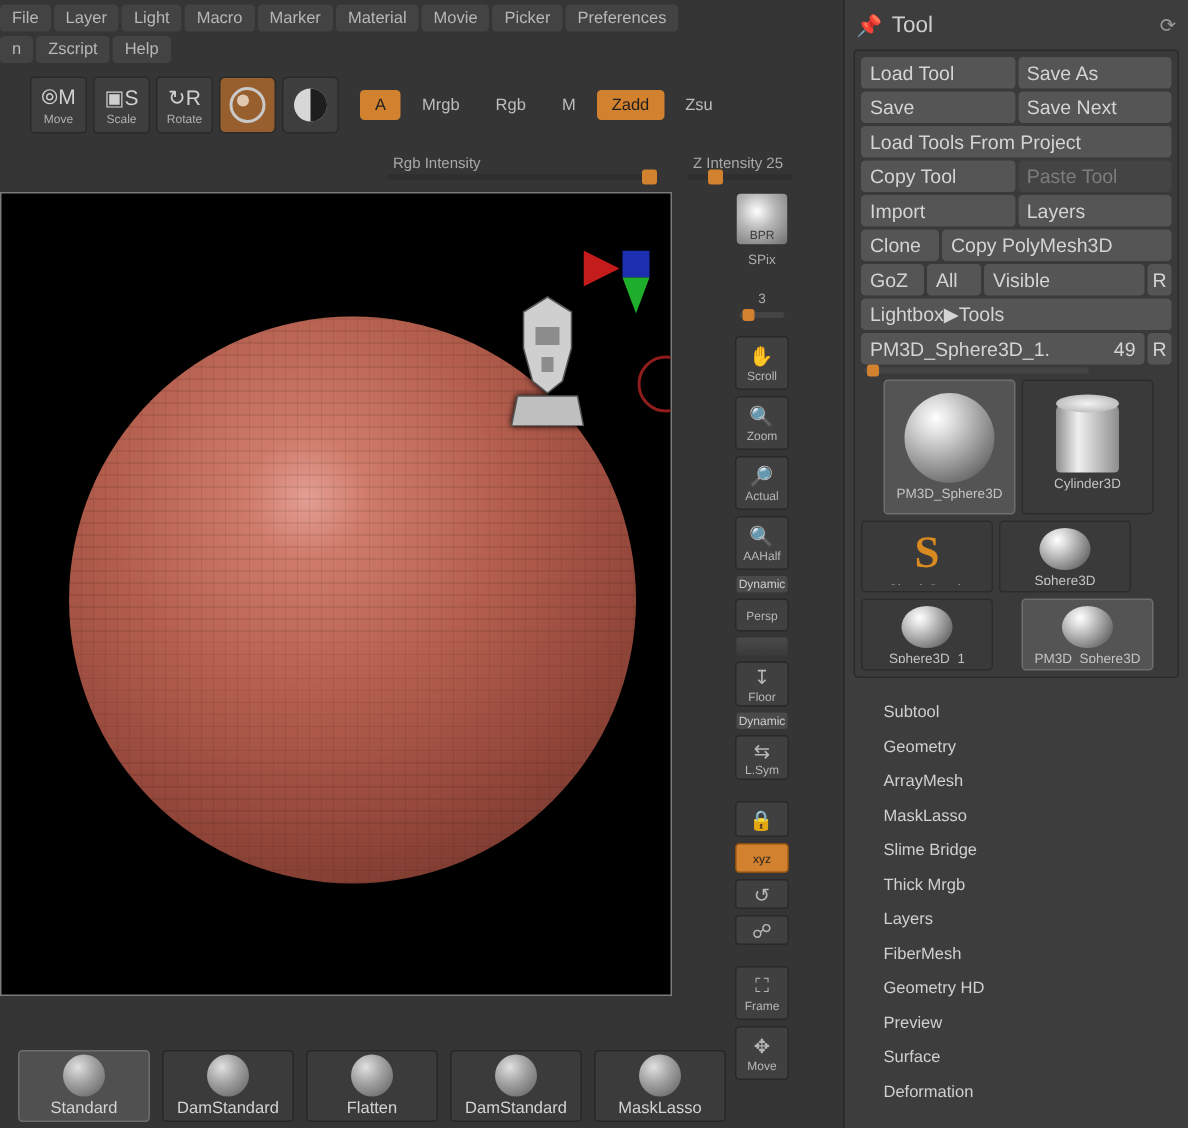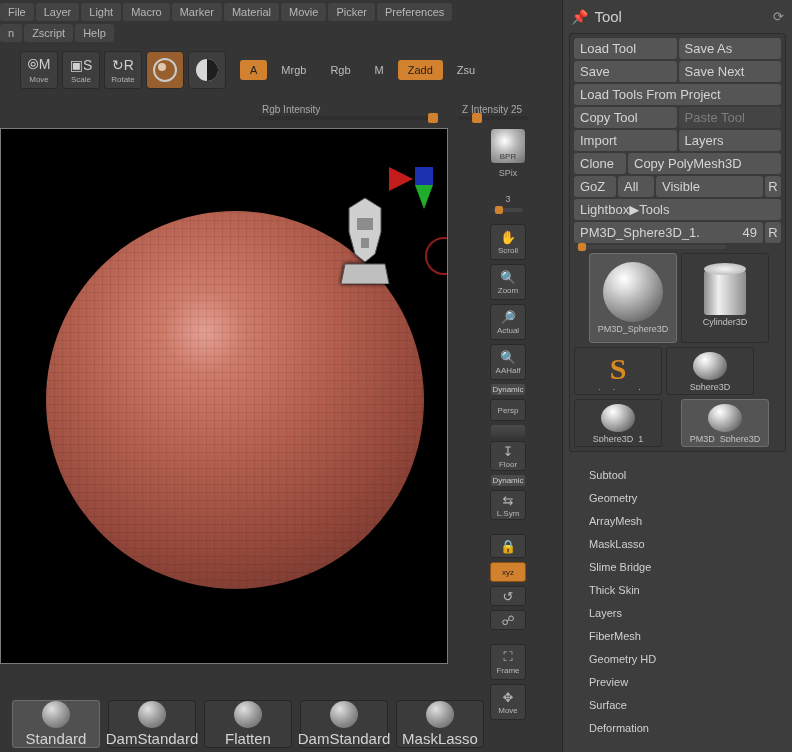--- a/index.html
+++ b/index.html
@@ -47,21 +47,21 @@
 .stub { width:30px; height:4px; background:#444; border-radius:2px; position:relative; }
 .stub::after { content:''; position:absolute; left:2px; top:-2px; width:8px; height:8px; background:#d2812f; border-radius:2px; }
 .tinytag { width:34px; text-align:center; font-size:8px; background:#4a4a4a; padding:1px 0; border-radius:2px; color:#ccc; }
 .tinytag2 { width:34px; height:12px; background:linear-gradient(#4a4a4a,#3a3a3a); border-radius:2px; }
 
 
 .brush-tray { position:absolute; left:12px; bottom:4px; display:flex; gap:8px; }
 .brush { width:88px; height:48px; background:#3b3b3b; border:1px solid #262626; border-radius:3px; display:flex; flex-direction:column; align-items:center; justify-content:center; gap:2px; cursor:pointer; }
 .brush.sel { background:#505050; border-color:#6d6d6d; }
 .brush .blob { width:28px; height:28px; border-radius:50%; background:radial-gradient(circle at 35% 30%,#e0e0e0,#9e9e9e 45%,#595959); }
-.brush .bl { font-size:15px; color:#d4d4d4; }
+.brush .bl { font-size:11px; color:#d4d4d4; }
 
 
 .tool-panel { position:absolute; right:0; top:0; width:230px; height:752px; background:#3d3d3d; border-left:1px solid #262626; padding:6px 6px; overflow:hidden; }
 .tp-head { display:flex; align-items:center; gap:6px; padding:2px 2px 8px 2px; }
 .tp-head .pin { font-size:14px; color:#9a9a9a; }
 .tp-head .ttl { font-size:15px; color:#cfcfcf; flex:1; }
 .tp-head .ref { font-size:13px; color:#9a9a9a; }
 .tp-box { background:#3a3a3a; border:1px solid #2b2b2b; border-radius:3px; padding:4px; }
 .btnrow { display:flex; gap:2px; margin-bottom:2px; }
 .pbtn { flex:1; padding:3px 6px; background:#555; border-radius:3px; color:#d4d4d4; font-size:13px; cursor:pointer; white-space:nowrap; text-align:left; }
@@ -336,21 +336,21 @@
         </div>
     </div>
   </div>
 
   <div class="sub-list">
     <div class="sub-item">Subtool</div>
     <div class="sub-item">Geometry</div>
     <div class="sub-item">ArrayMesh</div>
     <div class="sub-item">MaskLasso</div>
     <div class="sub-item">Slime Bridge</div>
-    <div class="sub-item">Thick Skin</div>
+    <div class="sub-item">Thick Mrgb</div>
     <div class="sub-item">Layers</div>
     <div class="sub-item">FiberMesh</div>
     <div class="sub-item">Geometry HD</div>
     <div class="sub-item">Preview</div>
     <div class="sub-item">Surface</div>
     <div class="sub-item">Deformation</div>
   </div>
 </div>
 
 </body></html>

